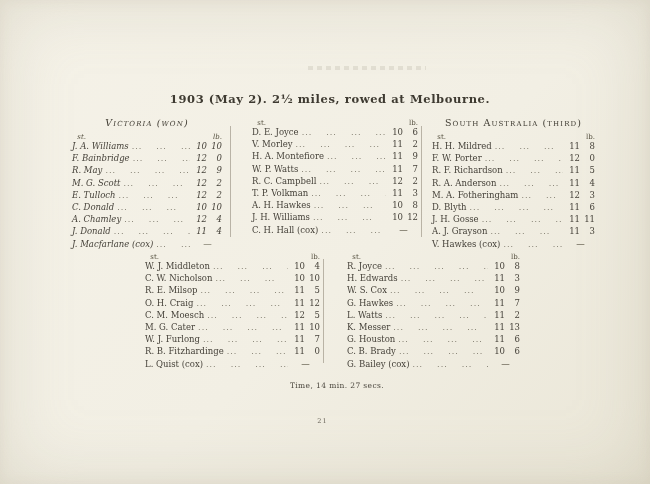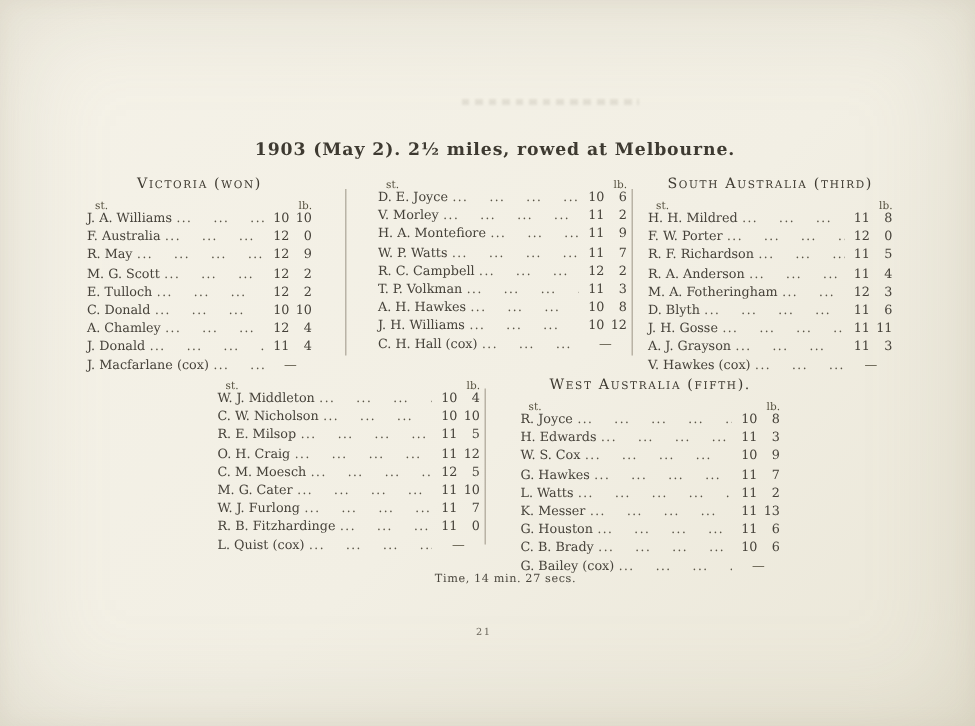--- a/index.html
+++ b/index.html
@@ -51,21 +51,21 @@
   }
   .timenote{
     position:absolute;top:381px;left:12px;width:650px;text-align:center;
     font-size:7.5px;color:#4a463d;letter-spacing:0.4px;
   }
   .pagenum{
     position:absolute;top:417px;left:0;width:645px;text-align:center;
     font-size:6.5px;color:#6a655a;letter-spacing:1px;
   }
   
-  #t0{left:58px;top:117px;width:150px;}
+  #t0{left:72px;top:117px;width:150px;font-style:italic;}
   #t1{left:252px;top:117px;width:166px;}
   #t2{left:432px;top:117px;width:163px;}
   #t3{left:145px;top:251px;width:175px;}
   #t4{left:347px;top:251px;width:173px;}
   #r0{left:230px;top:126px;height:111px;}
   #r1{left:421px;top:126px;height:111px;}
   #r2{left:323px;top:259px;height:104px;}
 </style>
 </head>
 <body>
@@ -82,21 +82,21 @@
     <span class="u lb">lb.</span>
   </div>
   <div class="rows">
       <div class="row">
         <span class="nm">J. A. Williams</span>
         <span class="dots">...  ...  ...  ...  ...  ...  ...  ...  </span>
         <span class="wt st">10</span>
         <span class="wt lb">10</span>
       </div>
       <div class="row">
-        <span class="nm">F. Australia</span>
+        <span class="nm">F. Bainbridge</span>
         <span class="dots">...  ...  ...  ...  ...  ...  ...  ...  </span>
         <span class="wt st">12</span>
         <span class="wt lb">0</span>
       </div>
       <div class="row">
         <span class="nm">R. May</span>
         <span class="dots">...  ...  ...  ...  ...  ...  ...  ...  </span>
         <span class="wt st">12</span>
         <span class="wt lb">9</span>
       </div>
@@ -319,21 +319,20 @@
       </div>
       <div class="row">
         <span class="nm">L. Quist (cox)</span>
         <span class="dots">...  ...  ...  ...  ...  ...  ...  ...  </span>
         <span class="wt dash">—</span>
       </div>
     </div>
 </section>
 
 <section class="crew" id="t4">
-  <div class="thead">West Australia (fifth).</div>
   <div class="wh">
     <span class="u st">st.</span>
     <span class="u lb">lb.</span>
   </div>
   <div class="rows">
       <div class="row">
         <span class="nm">R. Joyce</span>
         <span class="dots">...  ...  ...  ...  ...  ...  ...  ...  </span>
         <span class="wt st">10</span>
         <span class="wt lb">8</span>

